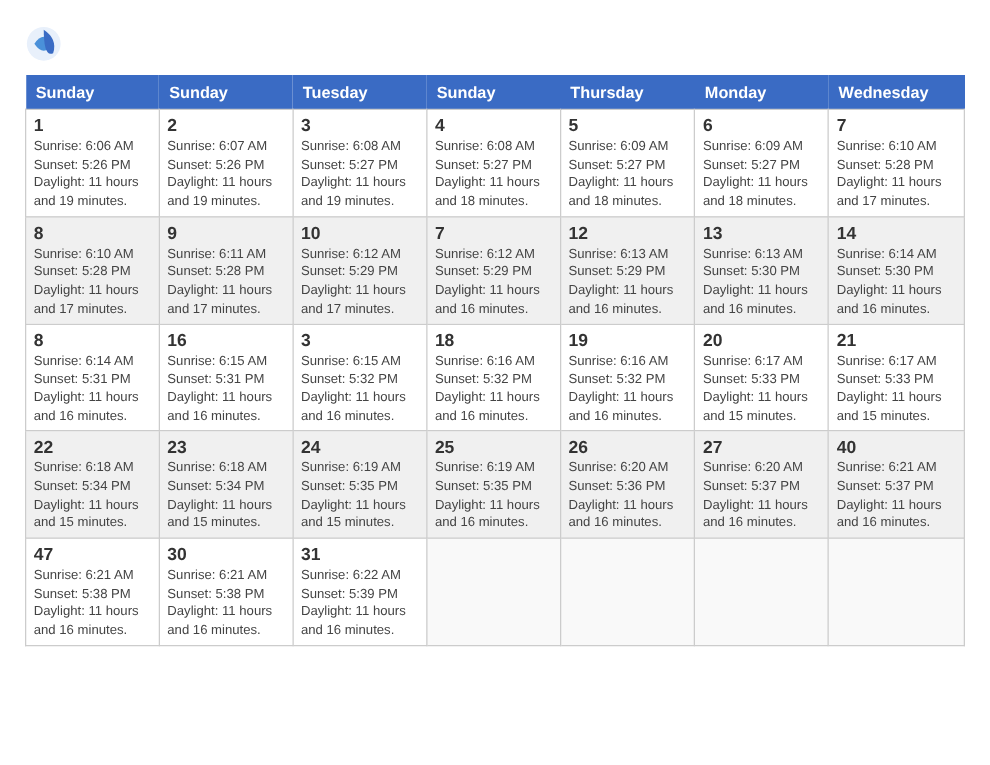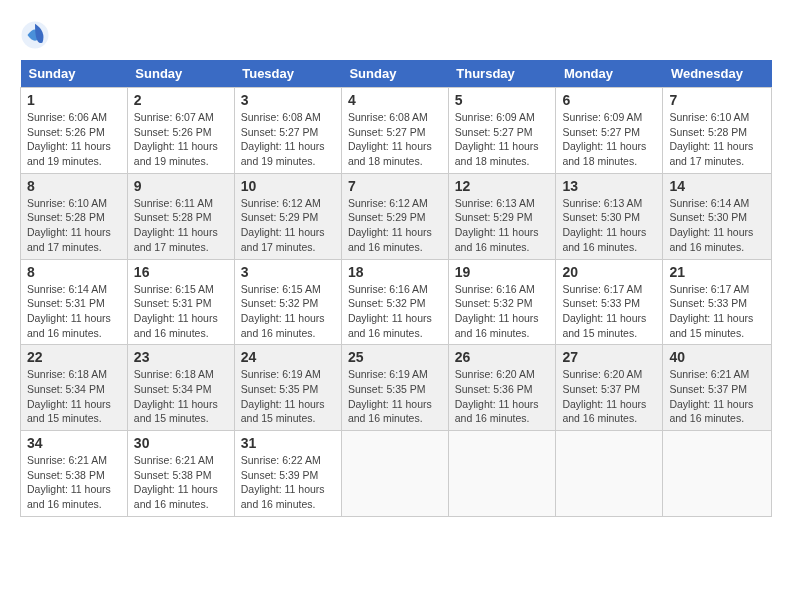--- a/index.html
+++ b/index.html
@@ -248,21 +248,21 @@
           <span class="day-number">27</span>
           <div class="day-info">Sunrise: 6:20 AM<br>Sunset: 5:37 PM<br>Daylight: 11 hours<br>and 16 minutes.</div>
         </td>
         <td>
           <span class="day-number">40</span>
           <div class="day-info">Sunrise: 6:21 AM<br>Sunset: 5:37 PM<br>Daylight: 11 hours<br>and 16 minutes.</div>
         </td>
       </tr>
       <tr>
         <td>
-          <span class="day-number">34</span>
+          <span class="day-number">47</span>
           <div class="day-info">Sunrise: 6:21 AM<br>Sunset: 5:38 PM<br>Daylight: 11 hours<br>and 16 minutes.</div>
         </td>
         <td>
           <span class="day-number">30</span>
           <div class="day-info">Sunrise: 6:21 AM<br>Sunset: 5:38 PM<br>Daylight: 11 hours<br>and 16 minutes.</div>
         </td>
         <td>
           <span class="day-number">31</span>
           <div class="day-info">Sunrise: 6:22 AM<br>Sunset: 5:39 PM<br>Daylight: 11 hours<br>and 16 minutes.</div>
         </td>

